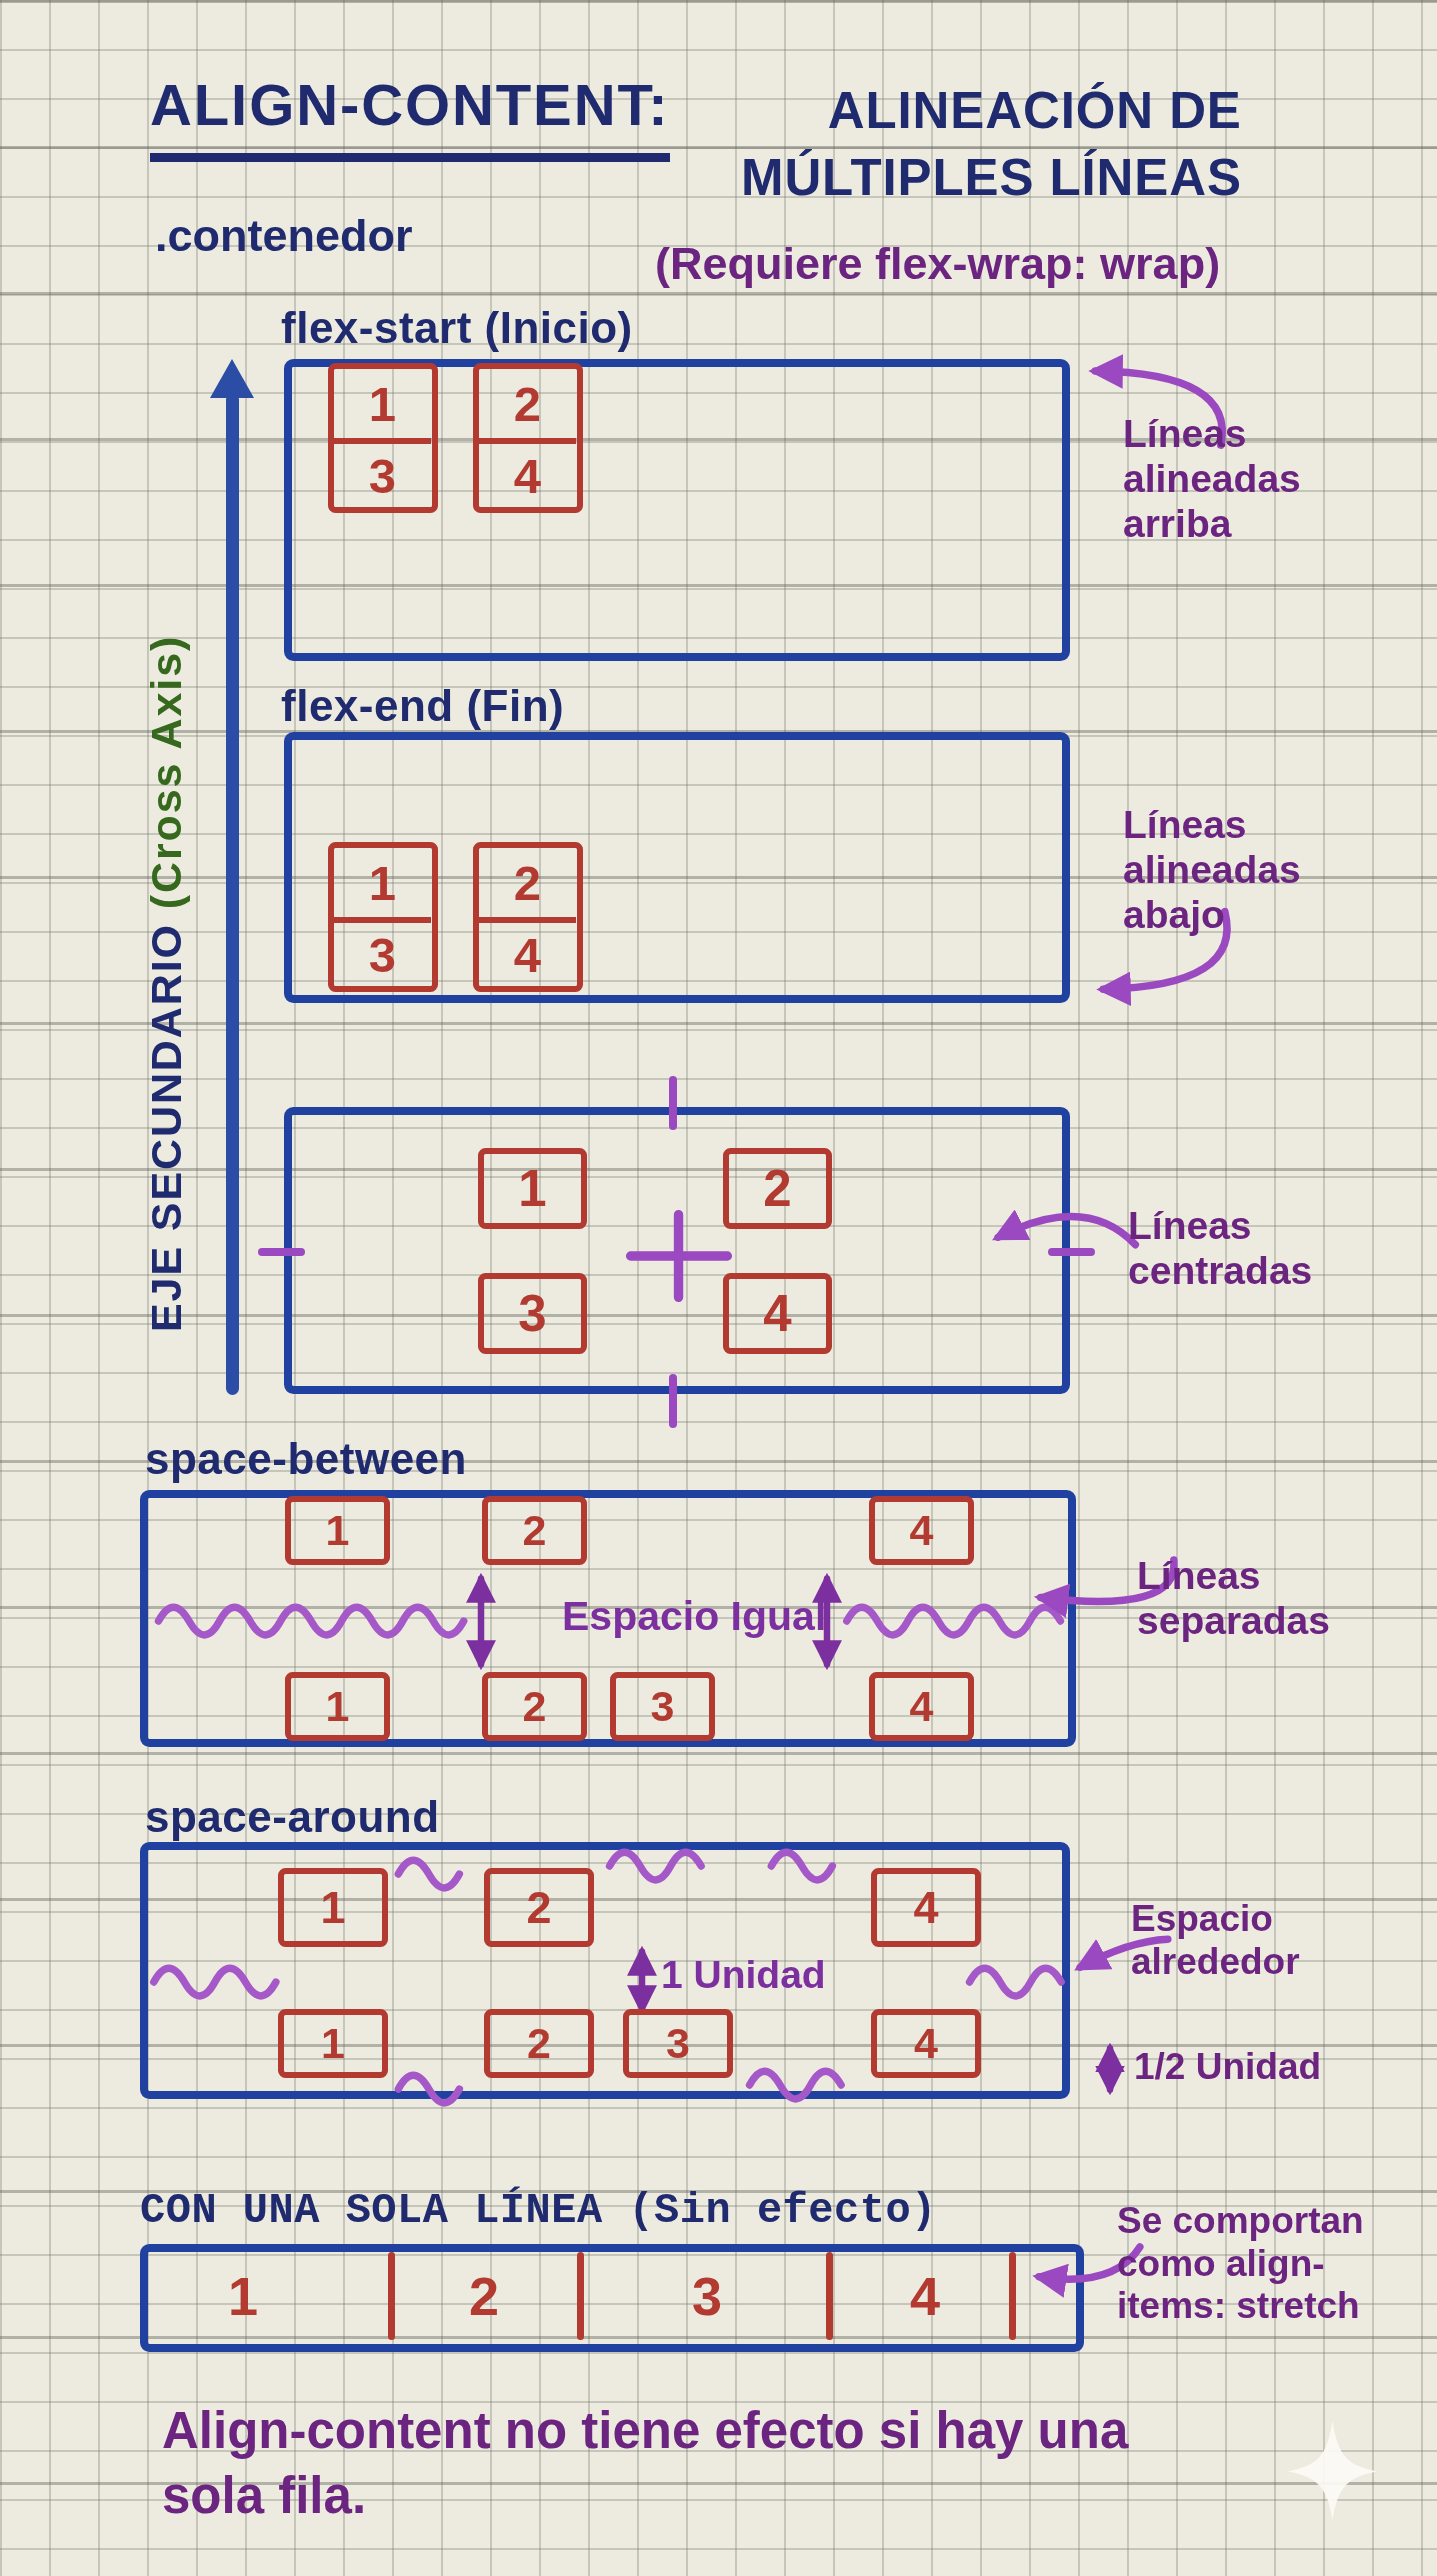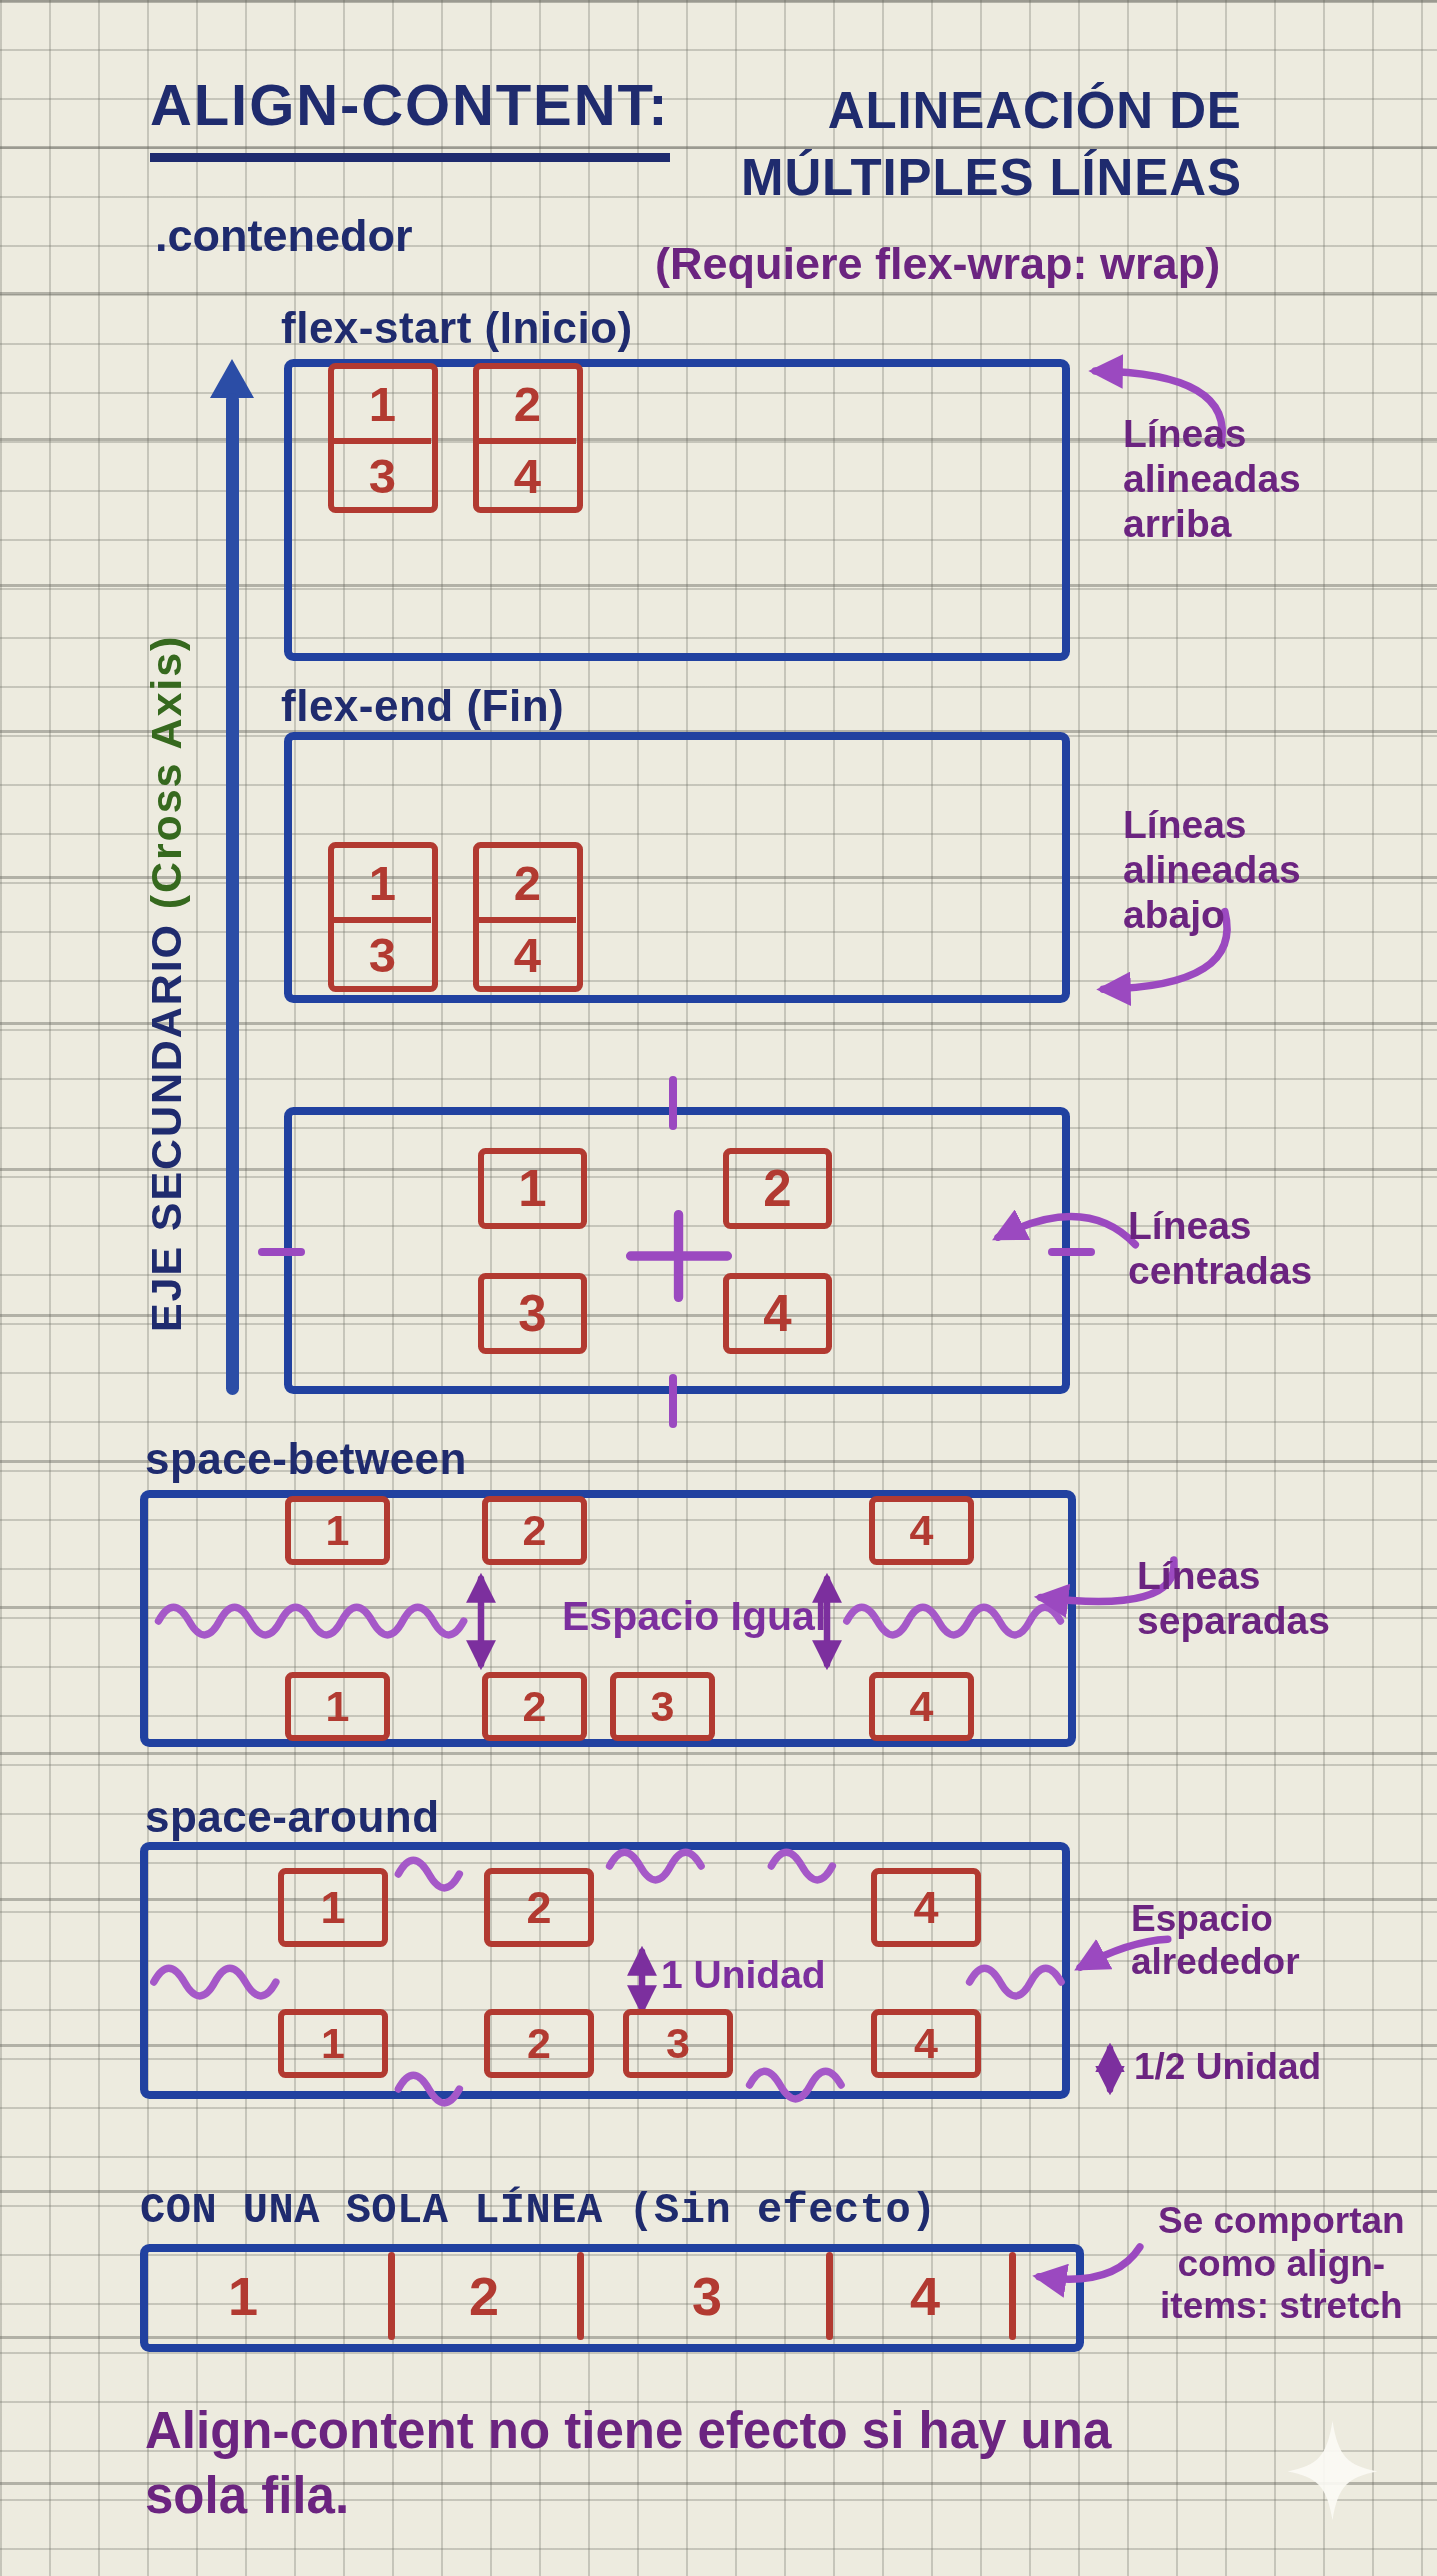--- a/index.html
+++ b/index.html
@@ -267,25 +267,25 @@
   <div class="abs sl-div" style="left:388px;top:2252px;"></div>
   <div class="abs sl-num" style="left:442px;top:2252px;">2</div>
   <div class="abs sl-div" style="left:577px;top:2252px;"></div>
   <div class="abs sl-num" style="left:665px;top:2252px;">3</div>
   <div class="abs sl-div" style="left:826px;top:2252px;"></div>
   <div class="abs sl-num" style="left:883px;top:2252px;">4</div>
   <div class="abs sl-div" style="left:1009px;top:2252px;"></div>
   <svg class="abs mark" style="left:1026px;top:2230px;" width="126" height="73" viewBox="0 0 135 78">
     <path class="arrow" d="M122,18 Q94,62 14,50" marker-end="url(#mL)"></path>
   </svg>
-  <div class="abs ann ann-sm" style="left:1158px;top:2200px;text-align:center;">Se comportan
+  <div class="abs ann ann-sm" style="left:1117px;top:2200px;">Se comportan
 como align-
 items: stretch</div>
 
-  <div class="abs footer-note" style="left:145px;top:2398px;">Align-content no tiene efecto si hay una
+  <div class="abs footer-note" style="left:162px;top:2398px;">Align-content no tiene efecto si hay una
 sola fila.</div>
 
   <svg class="abs" style="left:1284px;top:2419px;" width="97" height="103" viewBox="0 0 100 110">
     <path d="M50,2 C56,40 66,50 98,56 C66,62 56,72 50,108 C44,72 34,62 2,56 C34,50 44,40 50,2 Z" fill="#fbfaf4" opacity="0.92"></path>
   </svg>
 
 </div>
 
 
 </body></html>

